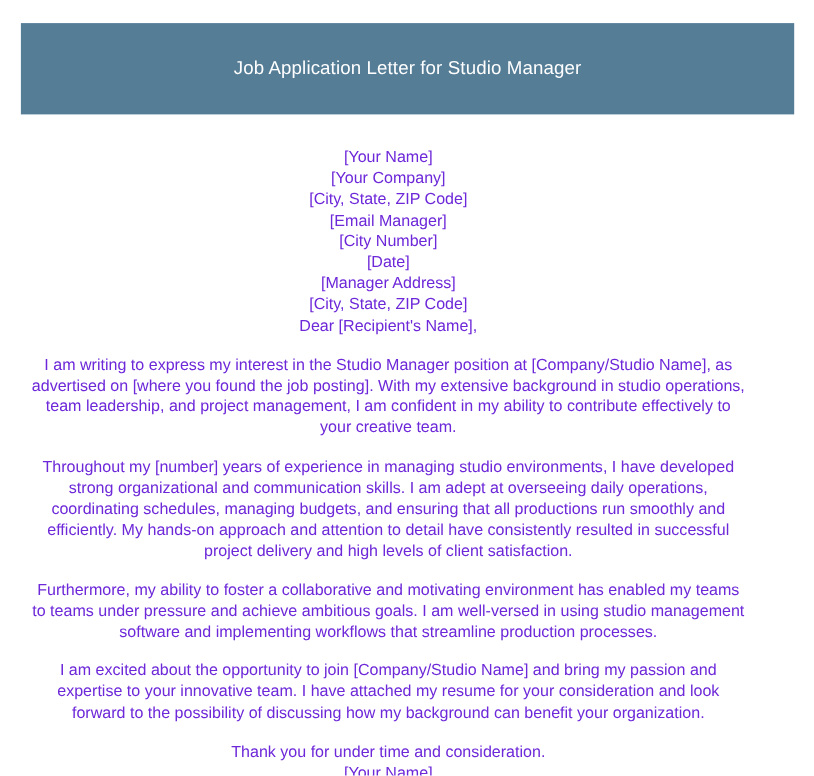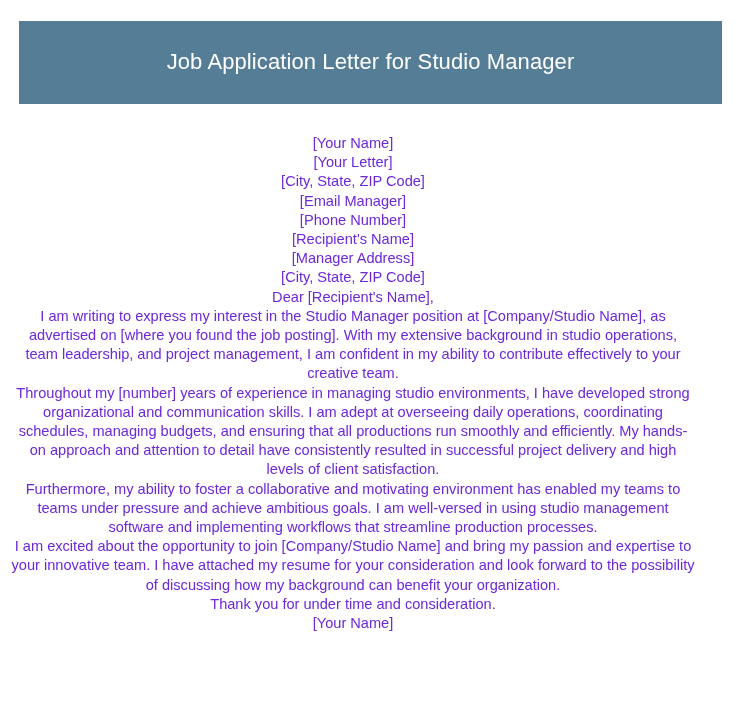--- a/index.html
+++ b/index.html
@@ -27,21 +27,21 @@
     width: 703px;
     height: 83px;
     background: #557D96;
     display: flex;
     align-items: center;
     justify-content: center;
   }
   .header-title {
     color: #ffffff;
     font-family: "Liberation Sans", sans-serif;
-    font-size: 22px;
+    font-size: 17px;
     font-weight: 400;
     letter-spacing: 0.1px;
     line-height: 1.2;
     text-align: left;
     white-space: nowrap;
   }
   .letter-body {
     position: absolute;
     left: 11px;
     top: 134px;
@@ -51,43 +51,43 @@
     font-size: 14.6px;
     line-height: 19.2px;
     text-align: center;
   }
   .letter-line {
     display: block;
     white-space: nowrap;
   }
   .letter-para {
     display: block;
-    margin: 0;
+    margin: 16px;
     padding: 0;
   }
 </style>
 </head>
 <body>
 
 <div class="page">
 
   <div class="header-band">
     <div class="header-title">Job Application Letter for Studio Manager</div>
   </div>
 
   <div class="letter-body">
 
     <span class="letter-line">[Your Name]</span>
-    <span class="letter-line">[Your Letter]</span>
+    <span class="letter-line">[Your Company]</span>
     <span class="letter-line">[City, State, ZIP Code]</span>
     <span class="letter-line">[Email Manager]</span>
-    <span class="letter-line">[Phone Number]</span>
+    <span class="letter-line">[City Number]</span>
 
+    <span class="letter-line">[Date]</span>
 
-    <span class="letter-line">[Recipient's Name]</span>
     <span class="letter-line">[Manager Address]</span>
     <span class="letter-line">[City, State, ZIP Code]</span>
 
     <span class="letter-line">Dear [Recipient's Name],</span>
 
     <p class="letter-para">I am writing to express my interest in the Studio Manager position at [Company/Studio Name], as advertised on [where you found the job posting]. With my extensive background in studio operations, team leadership, and project management, I am confident in my ability to contribute effectively to your creative team.</p>
     <p class="letter-para">Throughout my [number] years of experience in managing studio environments, I have developed strong organizational and communication skills. I am adept at overseeing daily operations, coordinating schedules, managing budgets, and ensuring that all productions run smoothly and efficiently. My hands-on approach and attention to detail have consistently resulted in successful project delivery and high levels of client satisfaction.</p>
     <p class="letter-para">Furthermore, my ability to foster a collaborative and motivating environment has enabled my teams to teams under pressure and achieve ambitious goals. I am well-versed in using studio management software and implementing workflows that streamline production processes.</p>
     <p class="letter-para">I am excited about the opportunity to join [Company/Studio Name] and bring my passion and expertise to your innovative team. I have attached my resume for your consideration and look forward to the possibility of discussing how my background can benefit your organization.</p>
 

